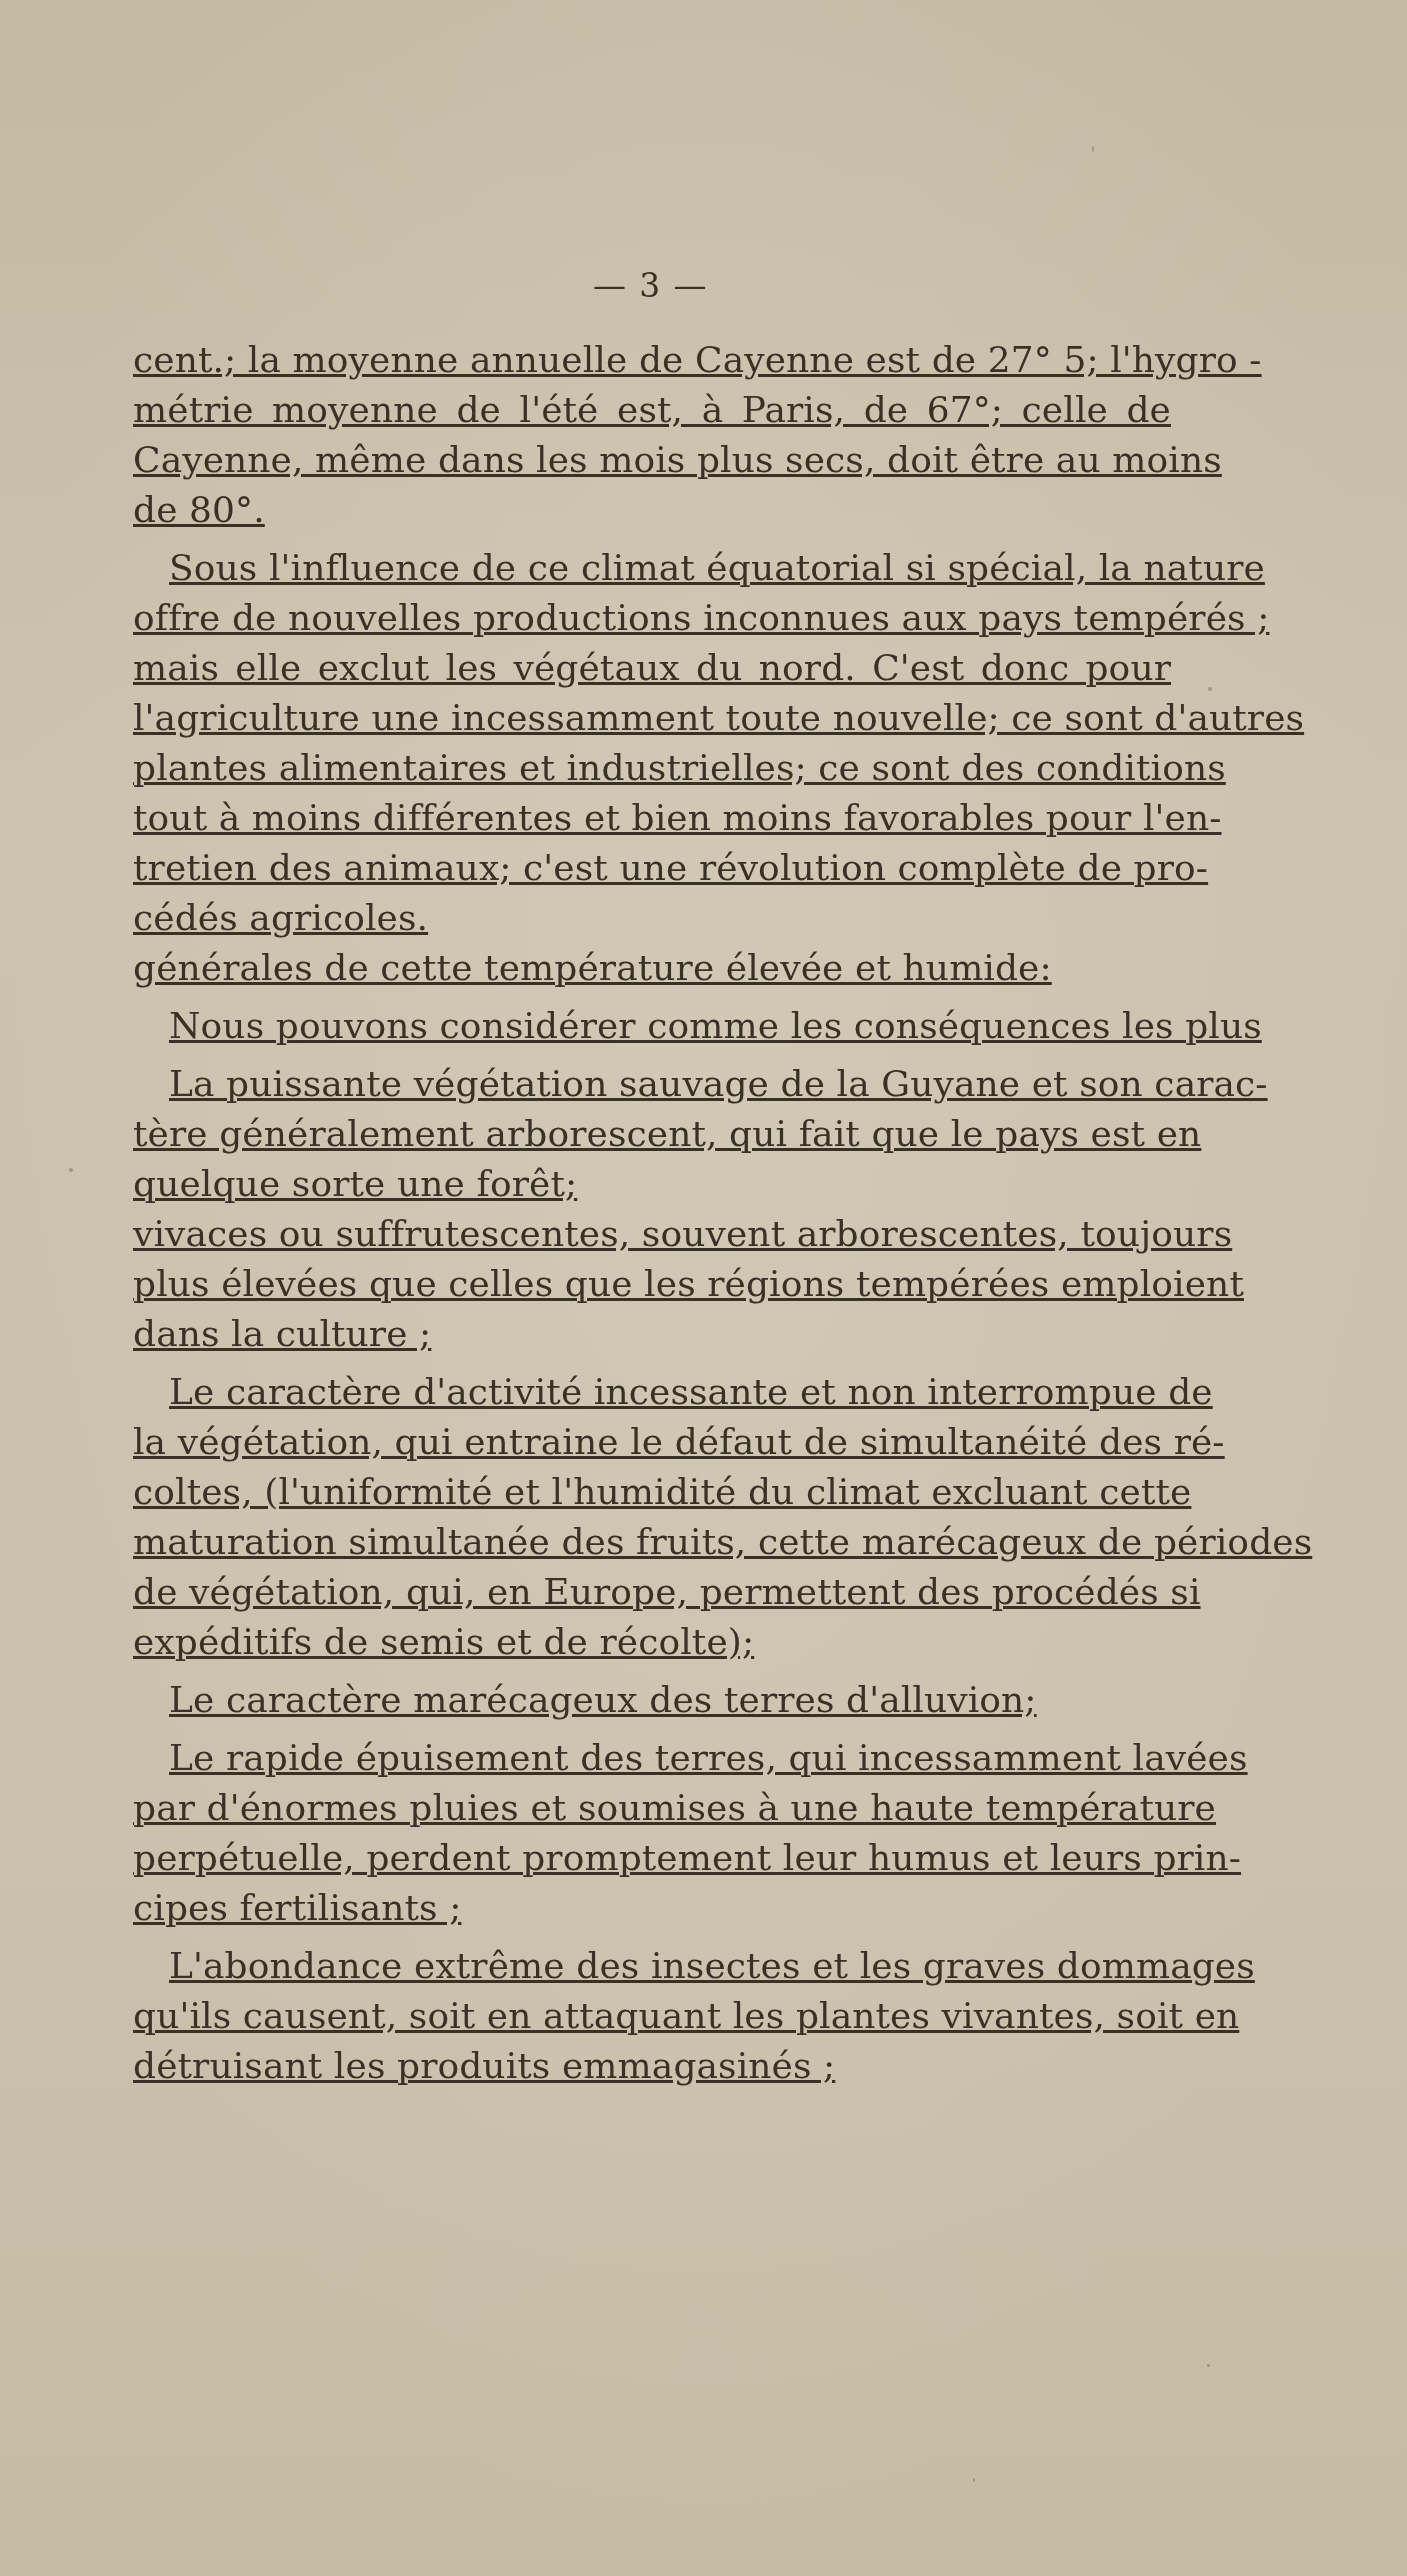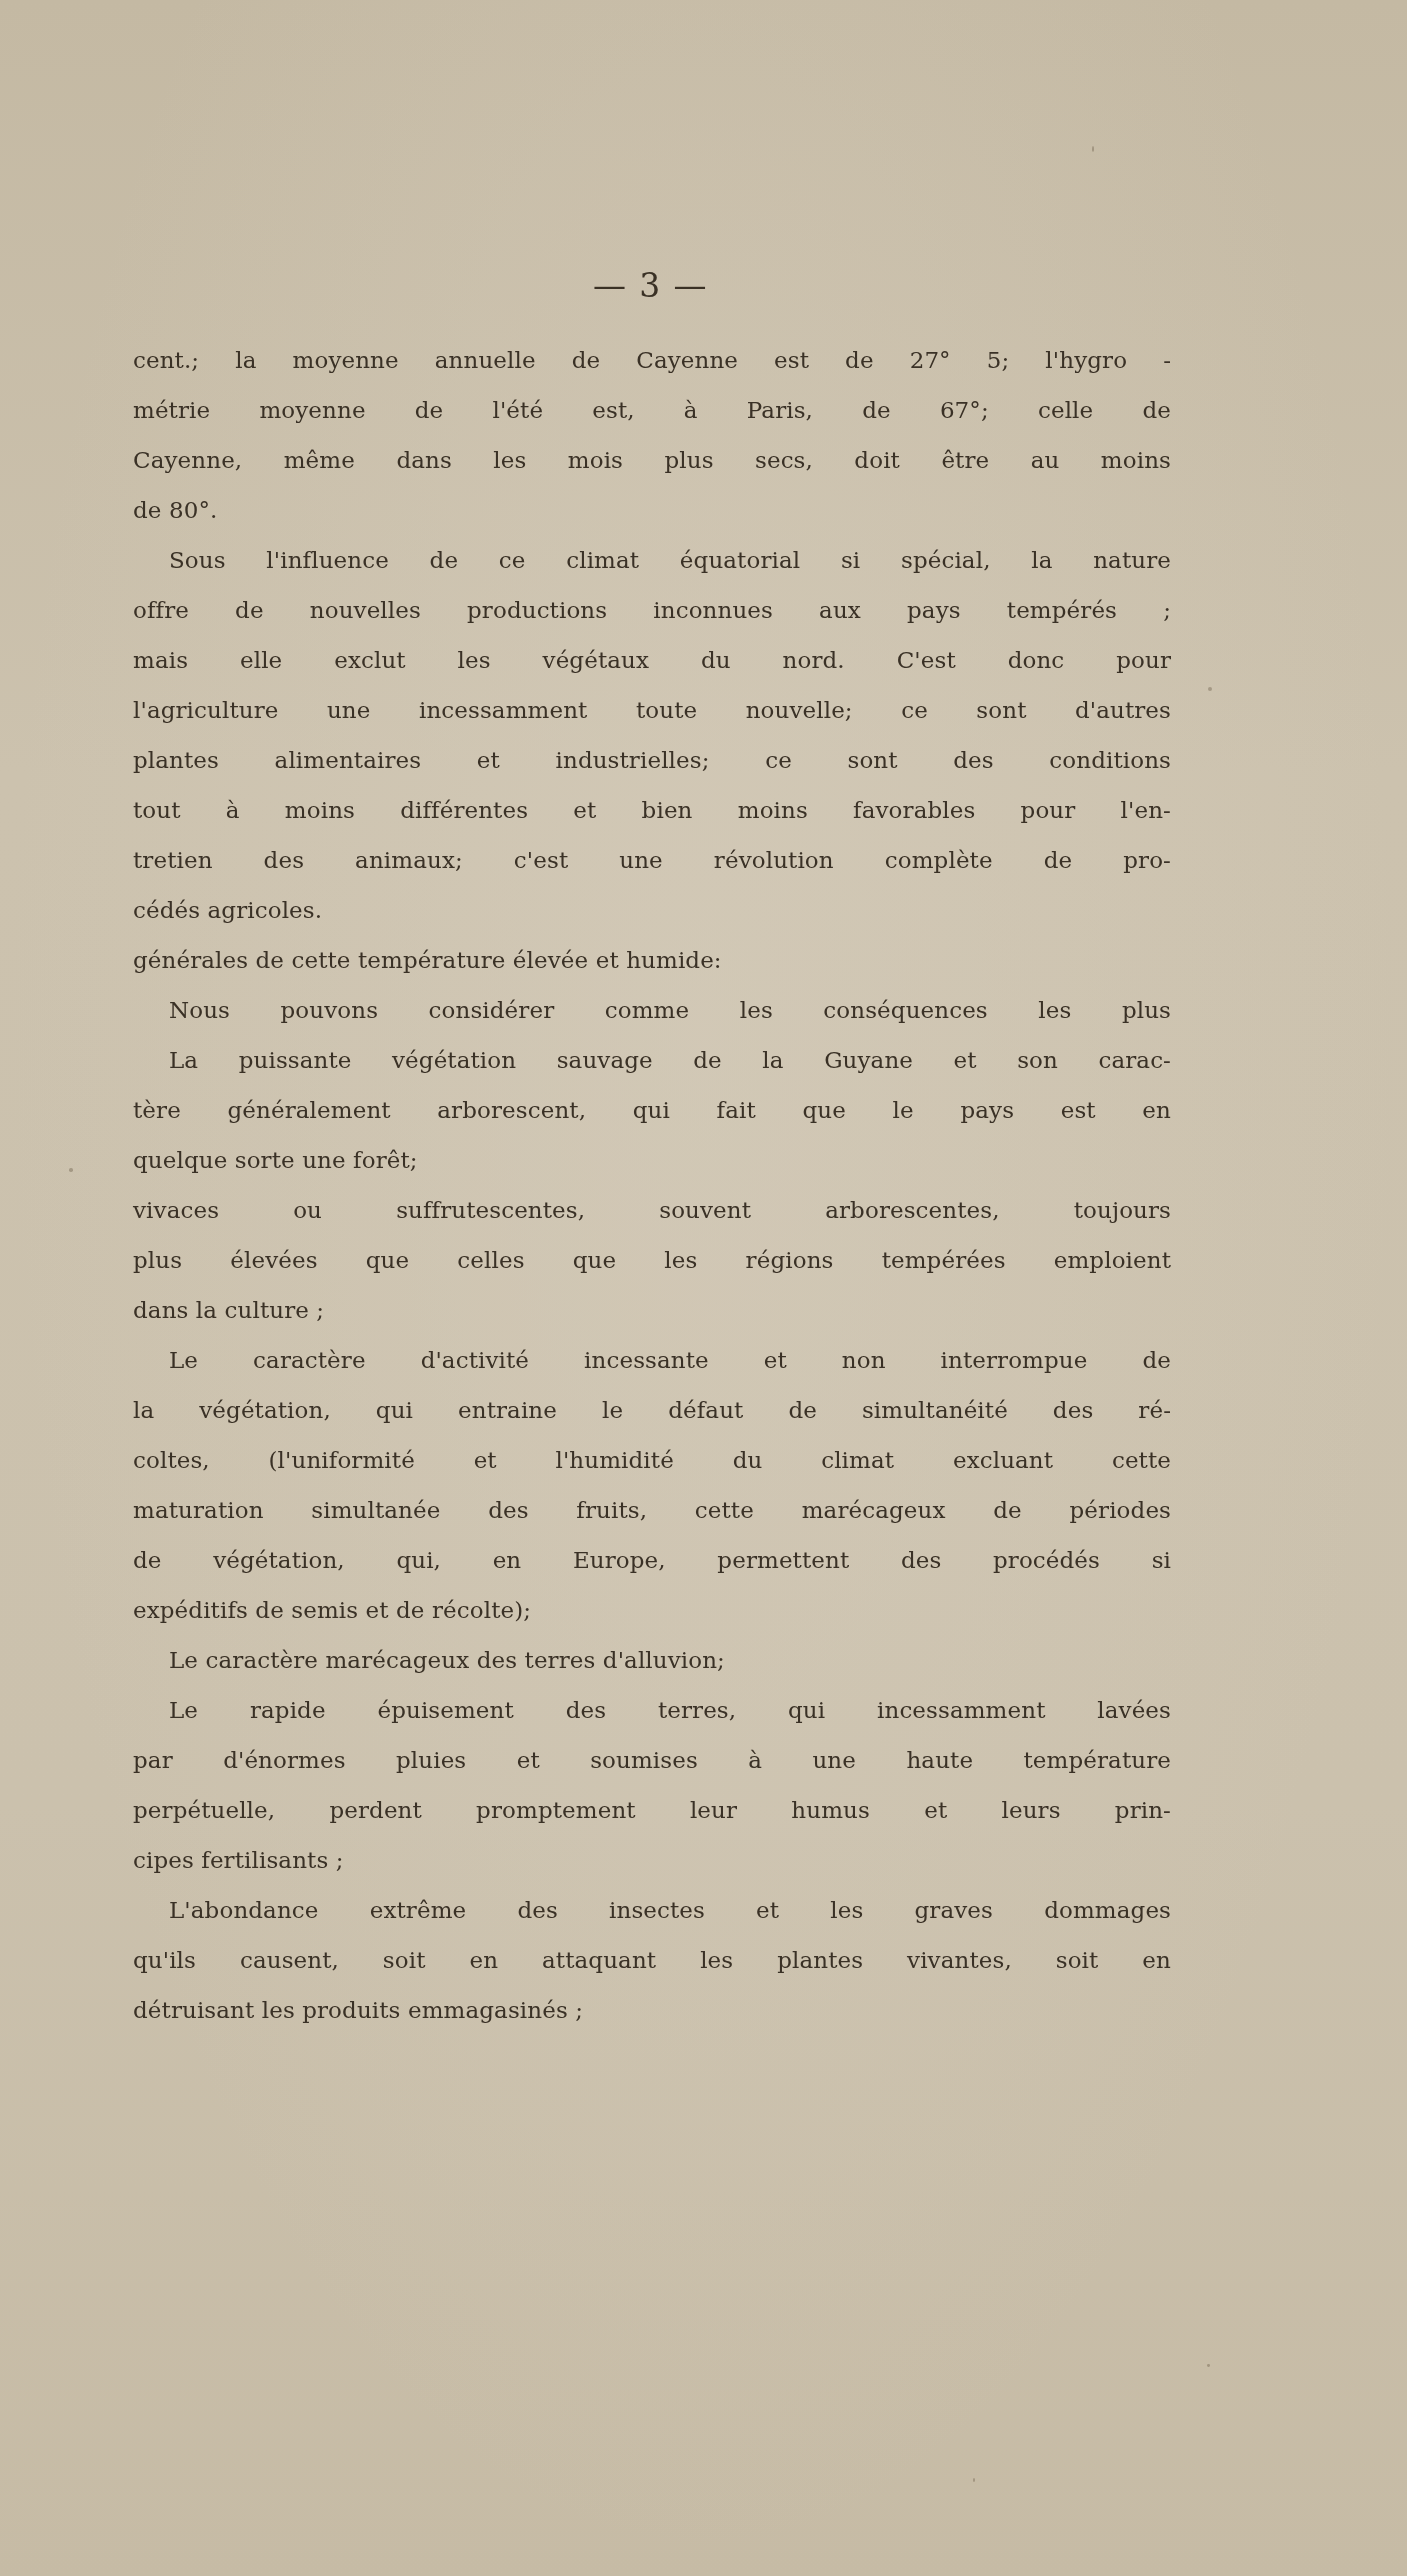--- a/index.html
+++ b/index.html
@@ -38,29 +38,31 @@
   .text-block {
     position: absolute;
     left: 133px;
     top: 335px;
     width: 1038px;
   }
   .line {
     display: block;
     height: 50px;
     line-height: 50px;
-    font-size: 23px;
+    font-size: 36px;
     white-space: nowrap;
     text-align: justify;
     text-align-last: justify;
     color: #3a3126;
     letter-spacing: 0.1px;
+    text-decoration: underline;
   }
   .line.indent {
     padding-left: 36px;
+    margin-top: 8px;
   }
   .line.last {
     text-align-last: left;
   }
   .speck {
     position: absolute;
     background: rgba(90,75,55,0.35);
     border-radius: 50%;
   }
 </style>

